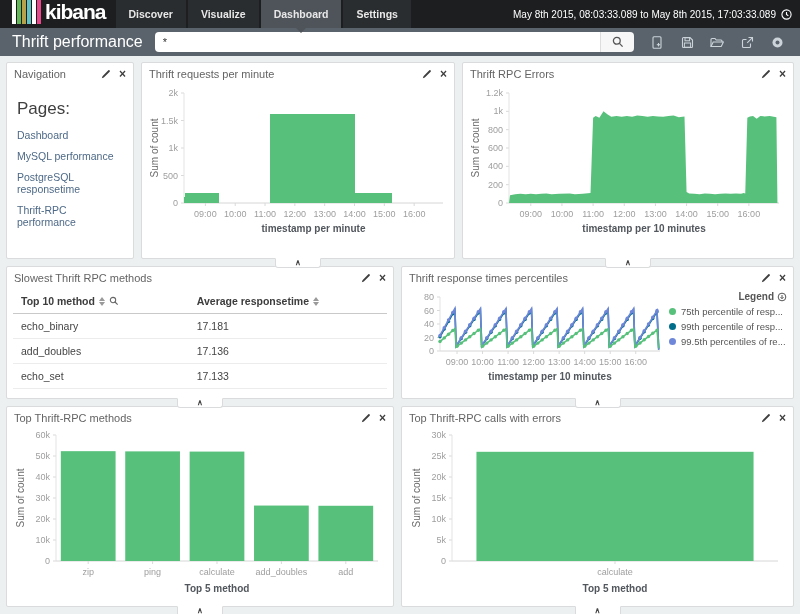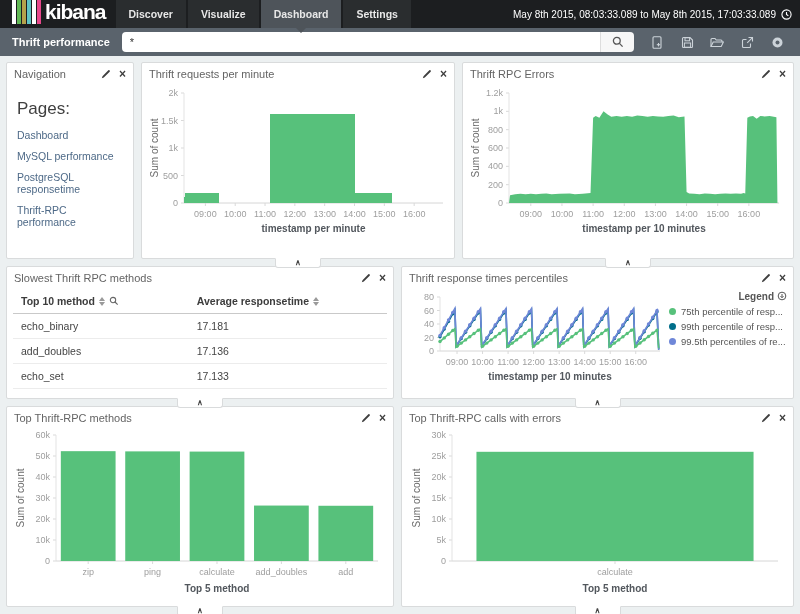--- a/index.html
+++ b/index.html
@@ -16,21 +16,21 @@
   .nav-tabs{display:flex;align-items:stretch;gap:2px}
   .nav-tab{color:#e8e8e8;font-size:10.5px;font-weight:bold;line-height:28px;padding:0 13px;background:#2a2d2f;cursor:pointer}
   .nav-tab.active{background:#4e545a;position:relative}
   .nav-tab.active:after{content:"";position:absolute;left:50%;bottom:-5px;margin-left:-5px;
     border-left:5px solid transparent;border-right:5px solid transparent;border-top:5px solid #4e545a}
   .nav-spacer{flex:1}
   .time-range{display:flex;align-items:center;gap:5px;color:#fff;font-size:10px;padding-right:8px}
 
   
   .toolbar{height:28px;background:#5a636c;display:flex;align-items:center;padding:0 8px;gap:8px}
-  .dash-title{color:#fff;font-size:11px;font-weight:bold;white-space:nowrap;padding:0 4px}
+  .dash-title{color:#fff;font-size:16px;font-weight:normal;white-space:nowrap;padding:0 4px}
   .search-group{flex:1;display:flex;align-items:stretch;height:20px}
   .search-input{flex:1;border:none;border-radius:4px 0 0 4px;padding:0 8px;font-size:11px;color:#333;outline:none}
   .search-btn{width:34px;border:none;border-left:1px solid #ddd;border-radius:0 4px 4px 0;background:#f7f7f7;display:flex;align-items:center;justify-content:center;cursor:pointer}
   .tool-icons{display:flex;align-items:center;gap:0}
   .tool-btn{width:30px;height:24px;display:flex;align-items:center;justify-content:center;cursor:pointer}
 
   
   .content{padding:6px}
   .row{display:flex;gap:7px;margin-bottom:7px}
   .panel{background:#fff;border:1px solid #d9dbdc;border-radius:2px;position:relative}
@@ -55,21 +55,21 @@
   table.aggtable th{text-align:left;color:#3c3c3c;font-weight:bold;padding:6px 8px;border-bottom:1px solid #c9c9c9;white-space:nowrap}
   table.aggtable td{padding:6px 8px;border-bottom:1px solid #ececec;color:#444}
   .th-inner{display:inline-flex;align-items:center;gap:4px}
   .sorter{display:inline-flex;flex-direction:column;gap:1px}
   .tri-up{width:0;height:0;border-left:3px solid transparent;border-right:3px solid transparent;border-bottom:4px solid #9a9a9a}
   .tri-down{width:0;height:0;border-left:3px solid transparent;border-right:3px solid transparent;border-top:4px solid #9a9a9a}
 
   
   .perc-wrap{display:flex}
   .legend{width:118px;padding-top:2px}
-  .legend-title{display:flex;justify-content:flex-end;align-items:flex-start;gap:3px;font-size:10px;font-weight:bold;color:#555;margin-bottom:3px}
+  .legend-title{display:flex;justify-content:flex-end;align-items:center;gap:3px;font-size:10px;font-weight:bold;color:#555;margin-bottom:3px}
   .legend-item{display:flex;align-items:center;gap:5px;font-size:9.5px;color:#555;margin:4px 0;cursor:pointer;white-space:nowrap}
   .legend-dot{width:7px;height:7px;border-radius:50%;flex:0 0 7px}
 
   .chartwrap{display:flex;justify-content:center}
 </style>
 </head>
 <body>
 
 <div class="navbar">
   <div class="logo">

